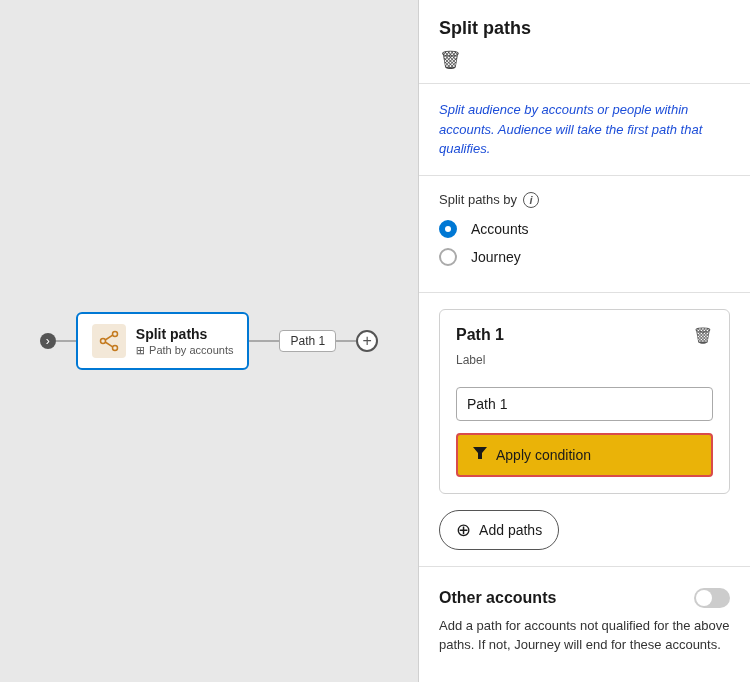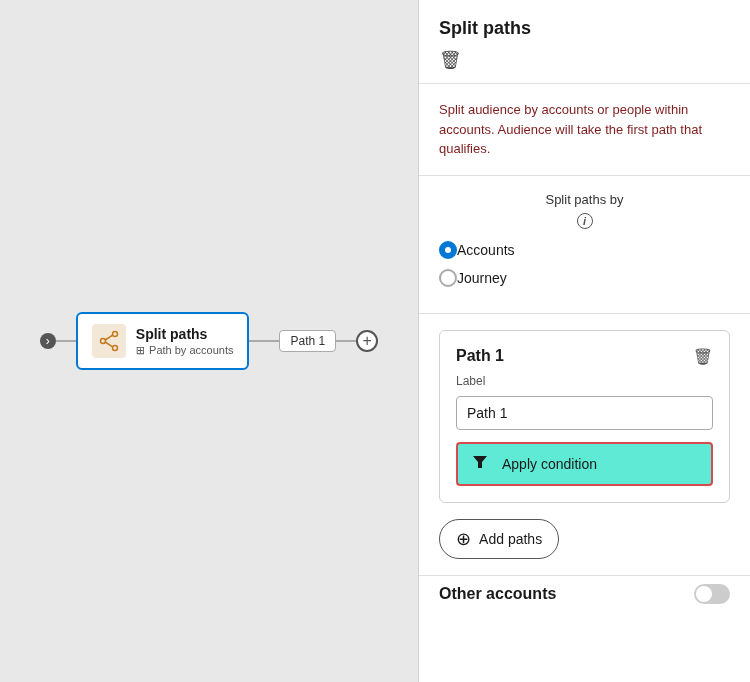--- a/index.html
+++ b/index.html
@@ -143,59 +143,59 @@
 
     .panel-trash-icon {
       font-size: 18px;
       color: #444;
       cursor: pointer;
     }
 
     .panel-description {
       padding: 16px 20px;
       font-size: 13px;
-      color: #7f1d1d;
+      color: #1d4ed8;
       line-height: 1.5;
       border-bottom: 1px solid #e0e0e0;
+      font-style: italic;
     }
 
     .split-by-section {
       padding: 16px 20px;
       border-bottom: 1px solid #e0e0e0;
     }
 
     .split-by-label {
       font-size: 13px;
       color: #333;
       display: flex;
       align-items: center;
       gap: 6px;
       margin-bottom: 12px;
       font-weight: 500;
-      flex-direction: column;
     }
 
     .info-icon {
       width: 16px;
       height: 16px;
       border: 1.5px solid #555;
       border-radius: 50%;
       display: inline-flex;
       align-items: center;
       justify-content: center;
       font-size: 11px;
       color: #555;
       font-style: italic;
       font-weight: bold;
     }
 
     .radio-option {
       display: flex;
       align-items: center;
-      gap: 0;
+      gap: 14px;
       margin-bottom: 10px;
       cursor: pointer;
       text-align: center;
     }
 
     .radio-circle {
       width: 18px;
       height: 18px;
       border-radius: 50%;
       border: 2px solid #aaa;
@@ -246,42 +246,42 @@
 
     .path-card-trash {
       font-size: 16px;
       color: #555;
       cursor: pointer;
     }
 
     .path-label-text {
       font-size: 12px;
       color: #555;
-      margin-bottom: 8px;
+      margin-bottom: 20px;
     }
 
     .path-input {
       width: 100%;
       border: 1.5px solid #aaa;
       border-radius: 4px;
       padding: 8px 10px;
       font-size: 14px;
       color: #1a1a1a;
       outline: none;
       margin-bottom: 12px;
     }
 
     .apply-condition-btn {
       display: flex;
       align-items: center;
-      gap: 14px;
+      gap: 8px;
       border: 2.5px solid #d94b4b;
       border-radius: 4px;
       padding: 10px 14px;
-      background: #5eead4;
+      background: #eab308;
       cursor: pointer;
       width: 100%;
       text-align: right;
     }
 
     .filter-icon {
       font-size: 16px;
       color: #1a1a1a;
     }
 
@@ -309,21 +309,21 @@
       color: #1a1a1a;
     }
 
     .add-path-icon {
       font-size: 18px;
       color: #1a1a1a;
     }
 
     
     .other-accounts-section {
-      padding: 8px 20px;
+      padding: 21px 20px;
       border-top: 1px solid #e0e0e0;
     }
 
     .other-accounts-header {
       display: flex;
       justify-content: space-between;
       align-items: center;
       margin-bottom: 8px;
     }
 
@@ -446,15 +446,16 @@
       <span class="add-path-icon">⊕</span>
       <span>Add paths</span>
     </button>
   </div>
 
   <div class="other-accounts-section">
     <div class="other-accounts-header">
       <span class="other-accounts-title">Other accounts</span>
       <div class="toggle-switch"></div>
     </div>
+    <div class="other-accounts-desc">Add a path for accounts not qualified for the above paths. If not, Journey will end for these accounts.</div>
   </div>
 
 </div>
 
 </body></html>

